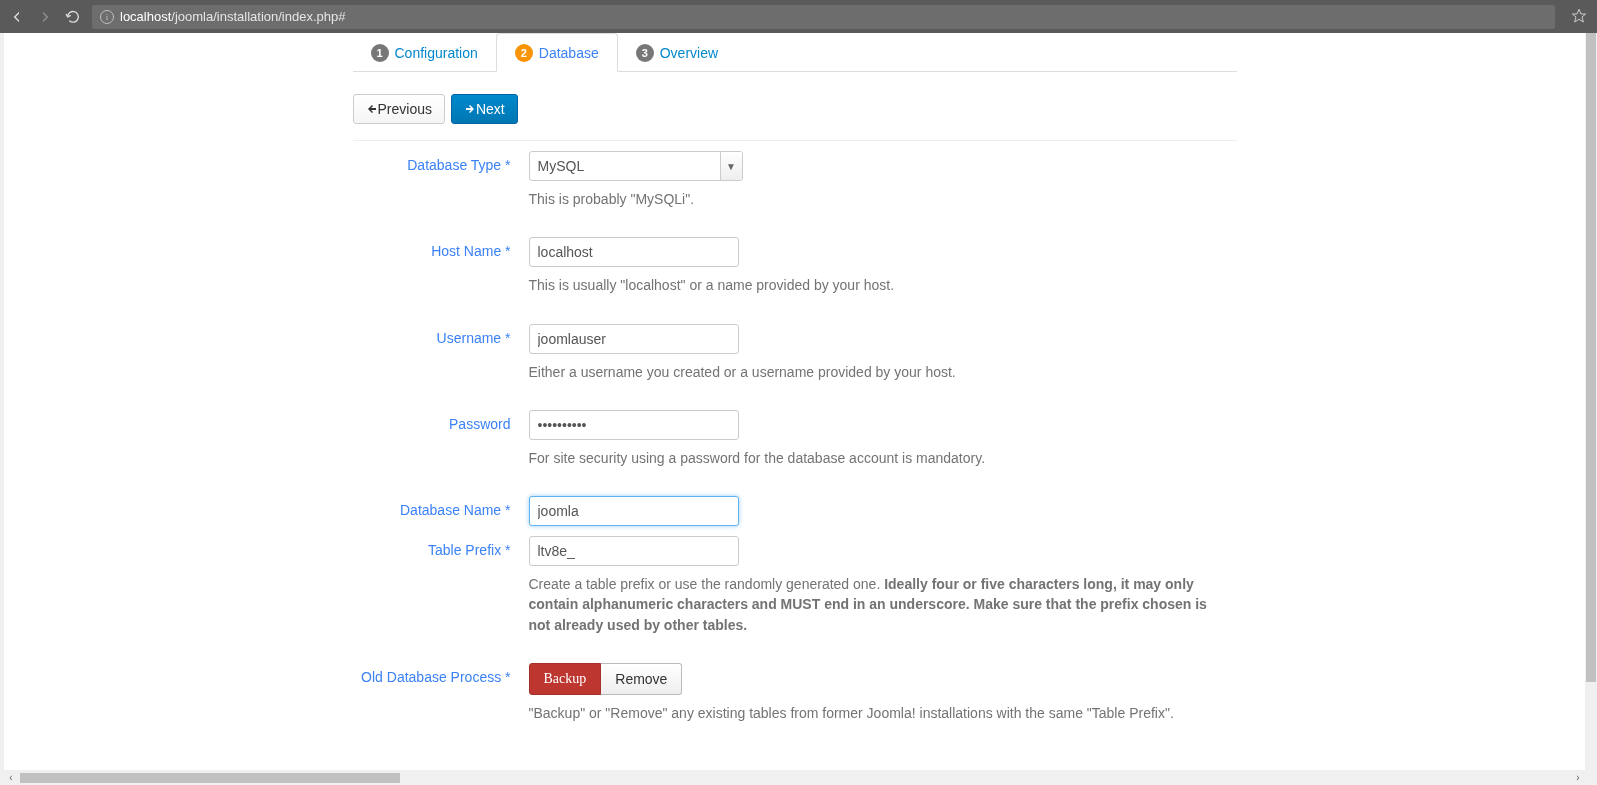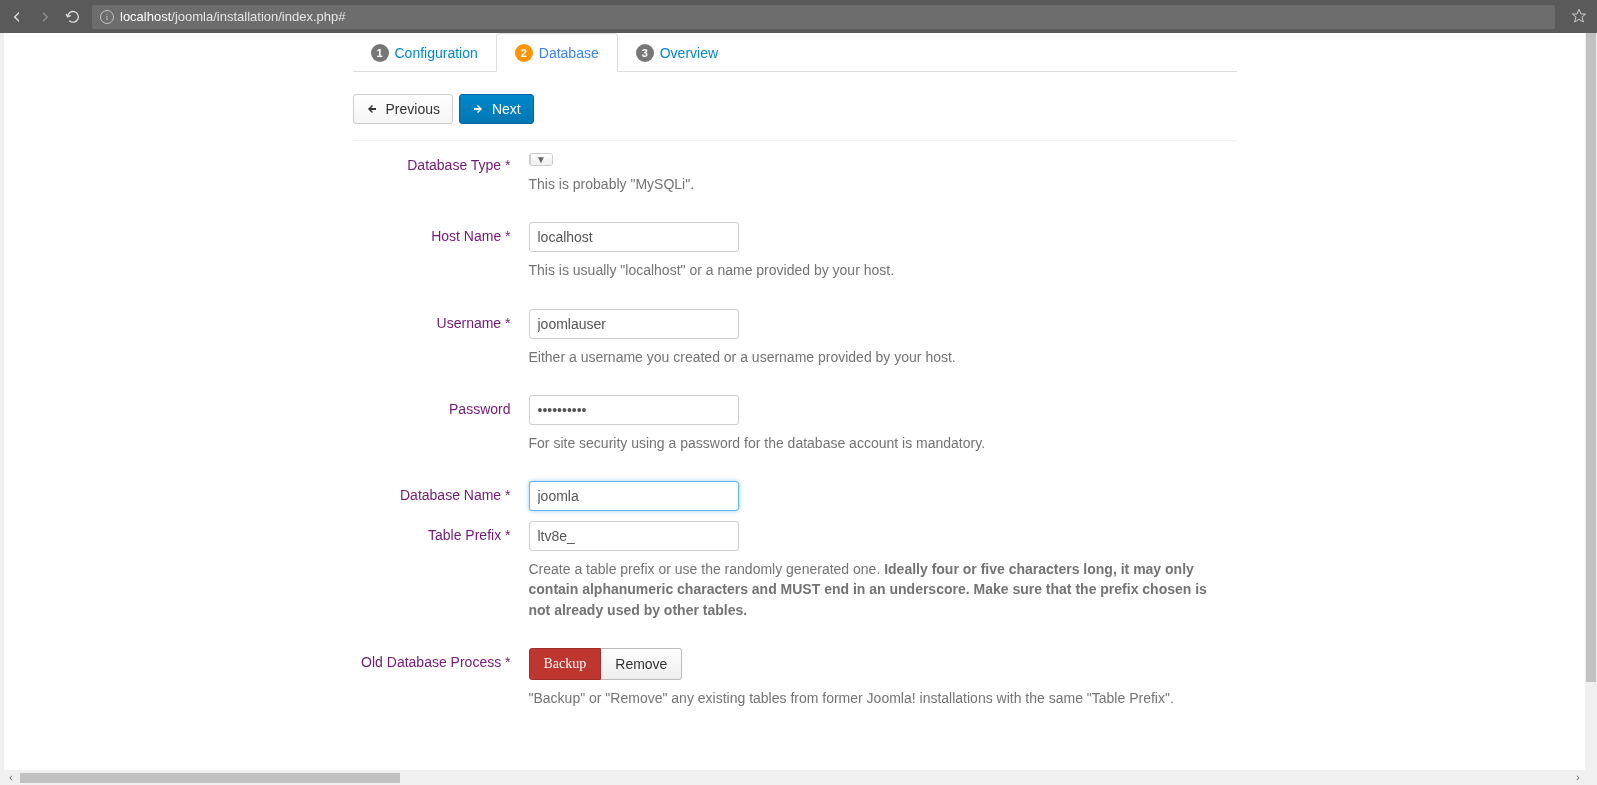--- a/index.html
+++ b/index.html
@@ -31,28 +31,28 @@
 .step { padding: 10px 18px 9px; display: flex; align-items: center; gap: 6px; cursor: pointer; }
 .step.active-tab { border: 1px solid #ddd; border-bottom: 1px solid #fff; margin-bottom: -1px; border-radius: 4px 4px 0 0; background: #fff; }
 .step .badge { width: 18px; height: 18px; border-radius: 50%; background: #777; color: #fff; font-size: 11px; display: flex; align-items: center; justify-content: center; font-weight: bold; }
 .step.current .badge { background: #f0ad4e; background: #f89406; }
 .step .step-label { font-size: 14px; color: #3b82f6; }
 .step.link .step-label { color: #08c; }
 
 .page-header { display: flex; justify-content: space-between; align-items: center; padding: 22px 0 16px; border-bottom: 1px solid #eee; }
 .page-header h1 { font-size: 26px; font-weight: bold; color: #333; }
 .btn-group { display: flex; gap: 6px; }
-.btn { display: inline-flex; align-items: center; gap: 8px; padding: 6px 12px; font-size: 14px; border-radius: 3px; border: 1px solid #ccc; background: linear-gradient(#fff,#f5f5f5); color: #333; cursor: pointer; }
+.btn { display: inline-flex; align-items: center; gap: 0; padding: 6px 12px; font-size: 14px; border-radius: 3px; border: 1px solid #ccc; background: linear-gradient(#fff,#f5f5f5); color: #333; cursor: pointer; }
 .btn svg { width: 12px; height: 12px; }
 .btn-primary { background: #006dcc; background: linear-gradient(#08c,#0077b3); color: #fff; border-color: #0063a6; }
 .btn-primary svg { fill: #fff; }
 
 .form-horizontal { padding-top: 10px; }
 .form-row { display: flex; margin-bottom: 10px; }
-.control-label { width: 176px; text-align: right; padding: 6px 18px 0 0; font-size: 14px; color: #701a75; }
+.control-label { width: 176px; text-align: right; padding: 6px 18px 0 0; font-size: 14px; color: #3b82f6; }
 .controls { flex: 1; }
 .input-text { width: 210px; height: 30px; padding: 4px 8px; border: 1px solid #ccc; border-radius: 3px; font-size: 14px; color: #555; font-family: inherit; }
 .input-text.focused { border-color: #5fb3f0; outline: none; box-shadow: 0 0 4px rgba(82,168,236,0.6); }
 .select-wrap { display: inline-flex; border: 1px solid #ccc; border-radius: 3px; overflow: hidden; }
 .select-wrap .select-val { width: 190px; height: 28px; padding: 4px 8px; font-size: 14px; color: #555; display:flex; align-items:center; }
 .select-wrap .select-arrow { width: 22px; background: linear-gradient(#fff,#eee); border-left: 1px solid #ccc; display:flex; align-items:center; justify-content:center; font-size:10px; color:#666; }
 .help-block { font-size: 14px; color: #737373; margin: 8px 0 18px; line-height: 1.45; max-width: 700px; }
 
 .btn-toggle { display: inline-flex; }
 .btn-toggle .tbtn { padding: 7px 14px; font-size: 14px; border: 1px solid #bbb; background: linear-gradient(#fff,#eee); color: #333; cursor: pointer; }
@@ -124,20 +124,21 @@
         </button>
       </div>
     </div>
 
     <div class="form-horizontal">
 
       <div class="form-row">
         <div class="control-label">Database Type *</div>
         <div class="controls">
           <div class="select-wrap">
+            <div class="select-val">MySQL</div>
             <div class="select-arrow">▼</div>
           </div>
           <div class="help-block">This is probably "MySQLi".</div>
         </div>
       </div>
 
       <div class="form-row">
         <div class="control-label">Host Name *</div>
         <div class="controls">
           <input class="input-text" value="localhost" style="">

